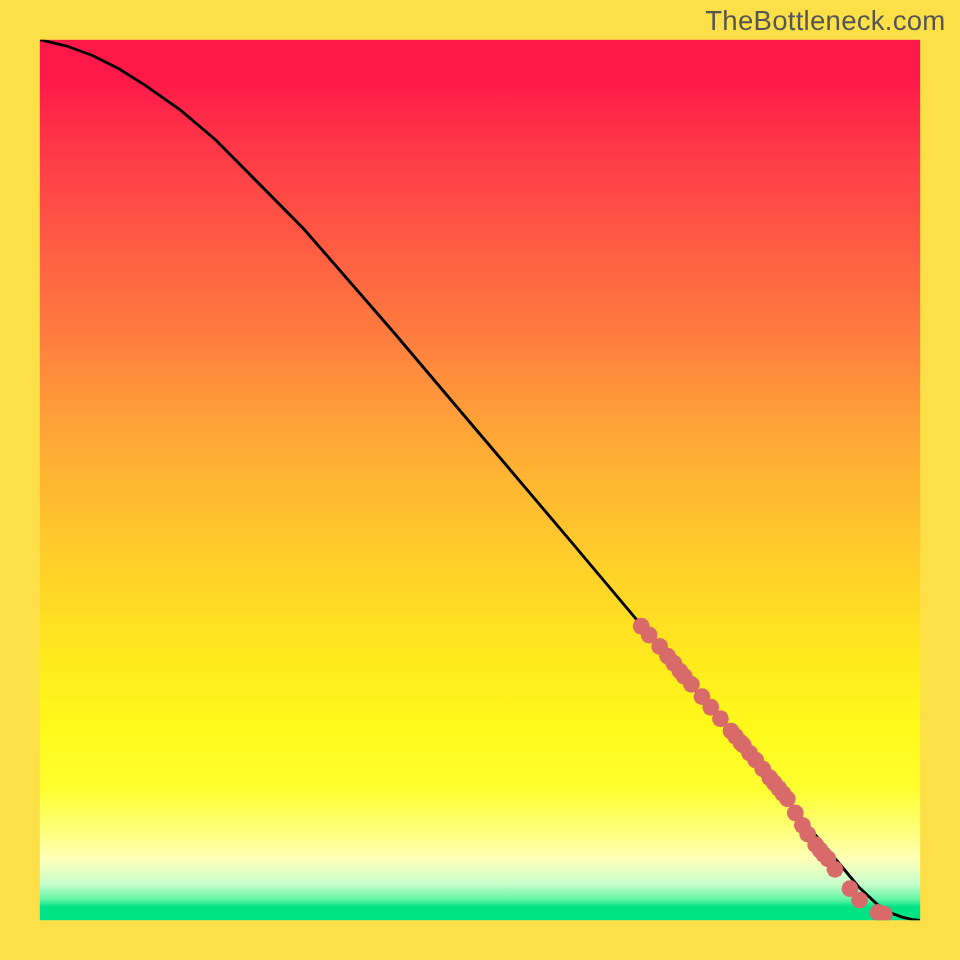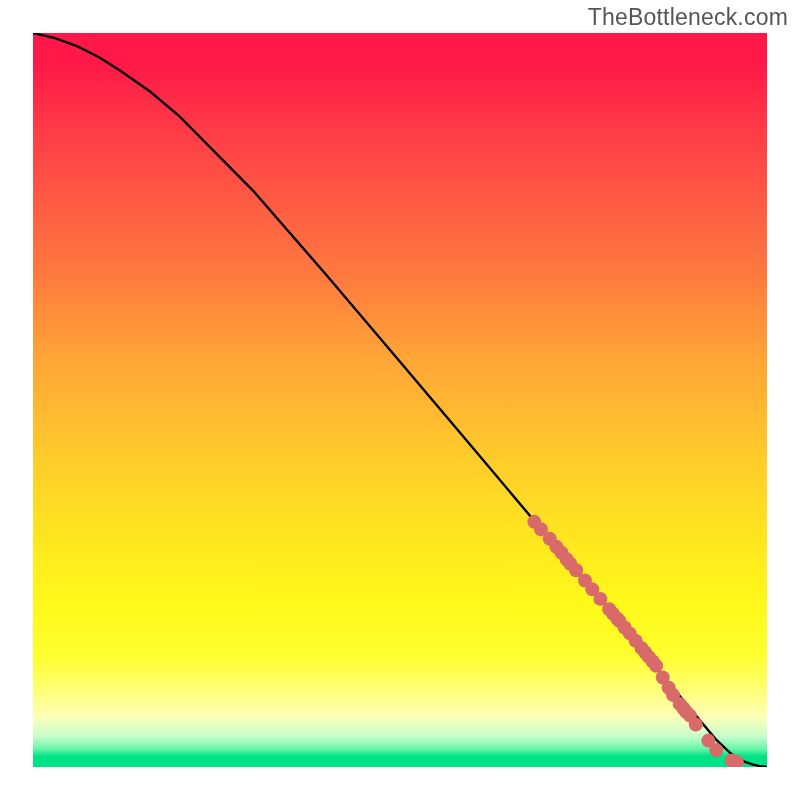--- a/index.html
+++ b/index.html
@@ -8,21 +8,21 @@
     width: 800px;
     height: 800px;
     background: #000;
     overflow: hidden;
     font-family: Arial, Helvetica, sans-serif;
   }
   .frame {
     position: relative;
     width: 800px;
     height: 800px;
-    background: #ffffff;
+    background: #fde047;
   }
   .watermark {
     position: absolute;
     top: 4px;
     right: 12px;
     color: #555555;
     font-size: 23px;
     font-weight: 500;
     letter-spacing: 0.2px;
     user-select: none;

